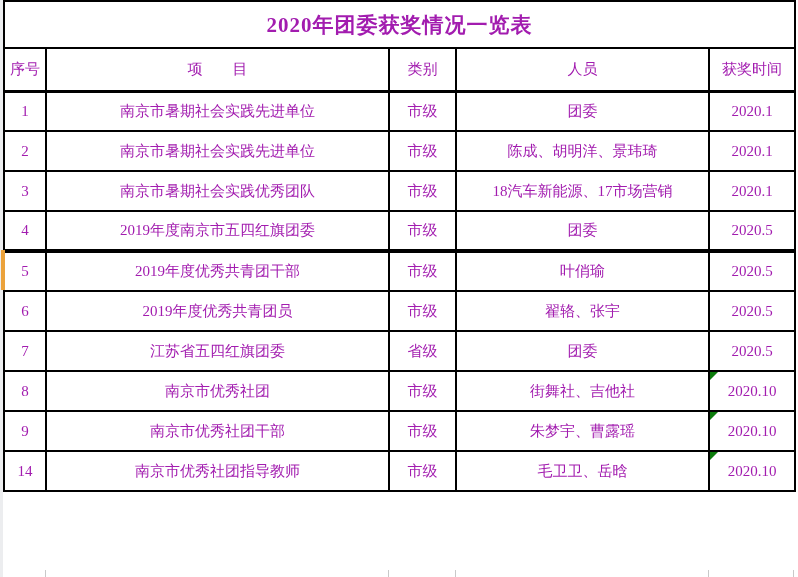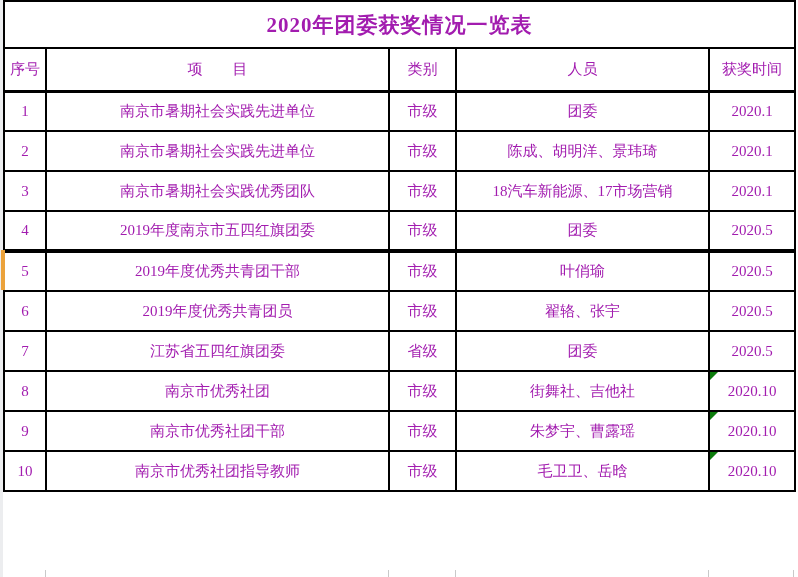--- a/index.html
+++ b/index.html
@@ -135,21 +135,21 @@
     <td class="c-time">2020.10<span class="err-tri"></span></td>
   </tr>
         <tr class="data-row">
     <td class="c-index">9</td>
     <td class="c-project">南京市优秀社团干部</td>
     <td class="c-category">市级</td>
     <td class="c-personnel">朱梦宇、曹露瑶</td>
     <td class="c-time">2020.10<span class="err-tri"></span></td>
   </tr>
         <tr class="data-row">
-    <td class="c-index">10</td>
+    <td class="c-index">14</td>
     <td class="c-project">南京市优秀社团指导教师</td>
     <td class="c-category">市级</td>
     <td class="c-personnel">毛卫卫、岳晗</td>
     <td class="c-time">2020.10<span class="err-tri"></span></td>
   </tr>
       </tbody>
   </table>
 
   <div class="row-indicator" id="row-indicator" style="top: 250px; height: 40px;"></div>
 

